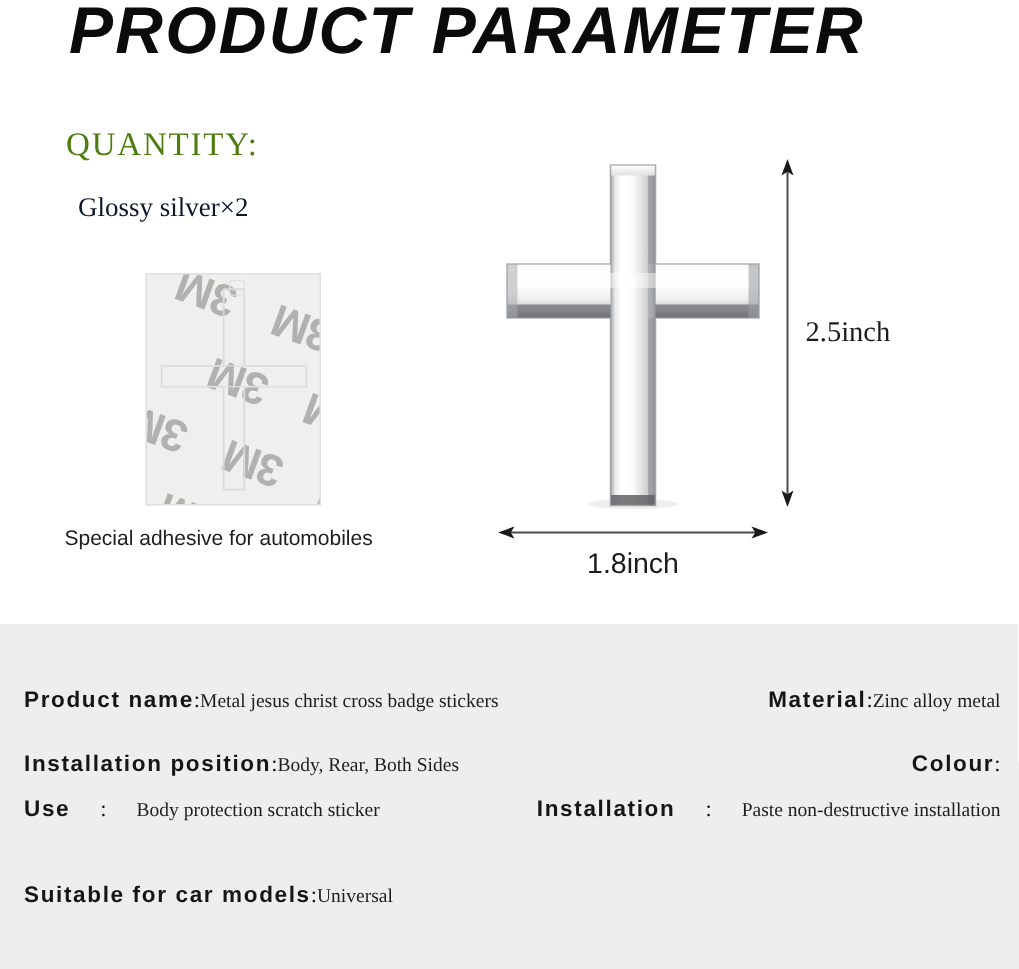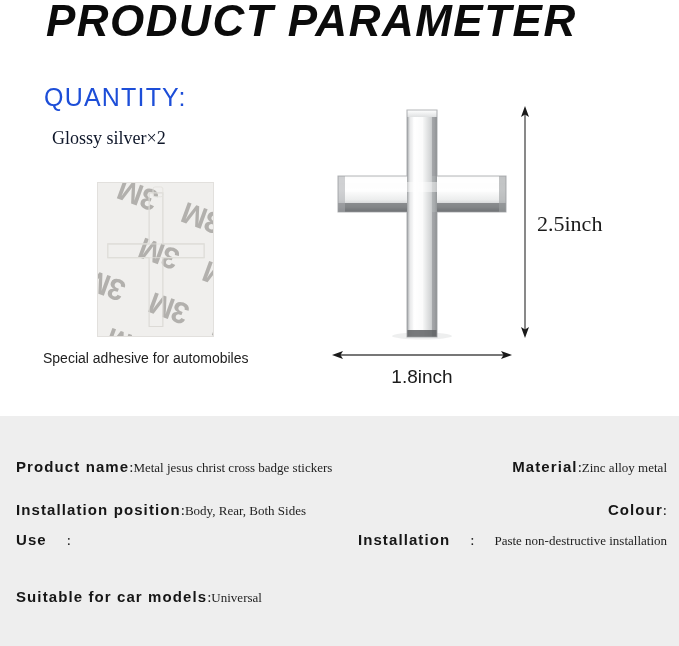--- a/index.html
+++ b/index.html
@@ -28,25 +28,25 @@
     letter-spacing: 1.5px;
     color: #0b0b0b;
     white-space: nowrap;
   }
 
   
   .quantity-heading {
     position: absolute;
     left: 44px;
     top: 83px;
-    font-family: Liberation Sans, sans-serif;
-    font-size: 25px;
+    font-family: Liberation Serif, serif;
+    font-size: 22px;
     font-weight: 400;
     letter-spacing: 1.2px;
-    color: #1d4ed8;
+    color: #4d7c0f;
     white-space: nowrap;
   }
   .quantity-value {
     position: absolute;
     left: 52px;
     top: 128px;
     font-family: "Liberation Serif", serif;
     font-size: 18px;
     color: #0f172a;
     white-space: nowrap;
@@ -129,21 +129,21 @@
     left: 515px;
     top: 106px;
     width: 20px;
     height: 232px;
   }
   .dim-v-label {
     position: absolute;
     left: 537px;
     top: 211px;
     font-family: "Liberation Serif", serif;
-    font-size: 22px;
+    font-size: 19px;
     color: #1b1b1b;
     white-space: nowrap;
   }
   .dim-h {
     position: absolute;
     left: 332px;
     top: 346px;
     width: 180px;
     height: 18px;
   }
@@ -330,20 +330,21 @@
 </div>
 
 <div class="spec-row r-right y2">
   <span class="spec-label">Colour</span>
   <span class="spec-colon">:</span>
 </div>
 
 <div class="spec-row r-left y3">
   <span class="spec-label">Use</span>
   <span class="spec-colon">:</span>
+  <span class="spec-value">Body protection scratch sticker</span>
 </div>
 
 <div class="spec-row r-right y3">
   <span class="spec-label">Installation</span>
   <span class="spec-colon">:</span>
   <span class="spec-value">Paste non-destructive installation</span>
 </div>
 
 <div class="spec-row r-left y4">
   <span class="spec-label">Suitable for car models</span>

